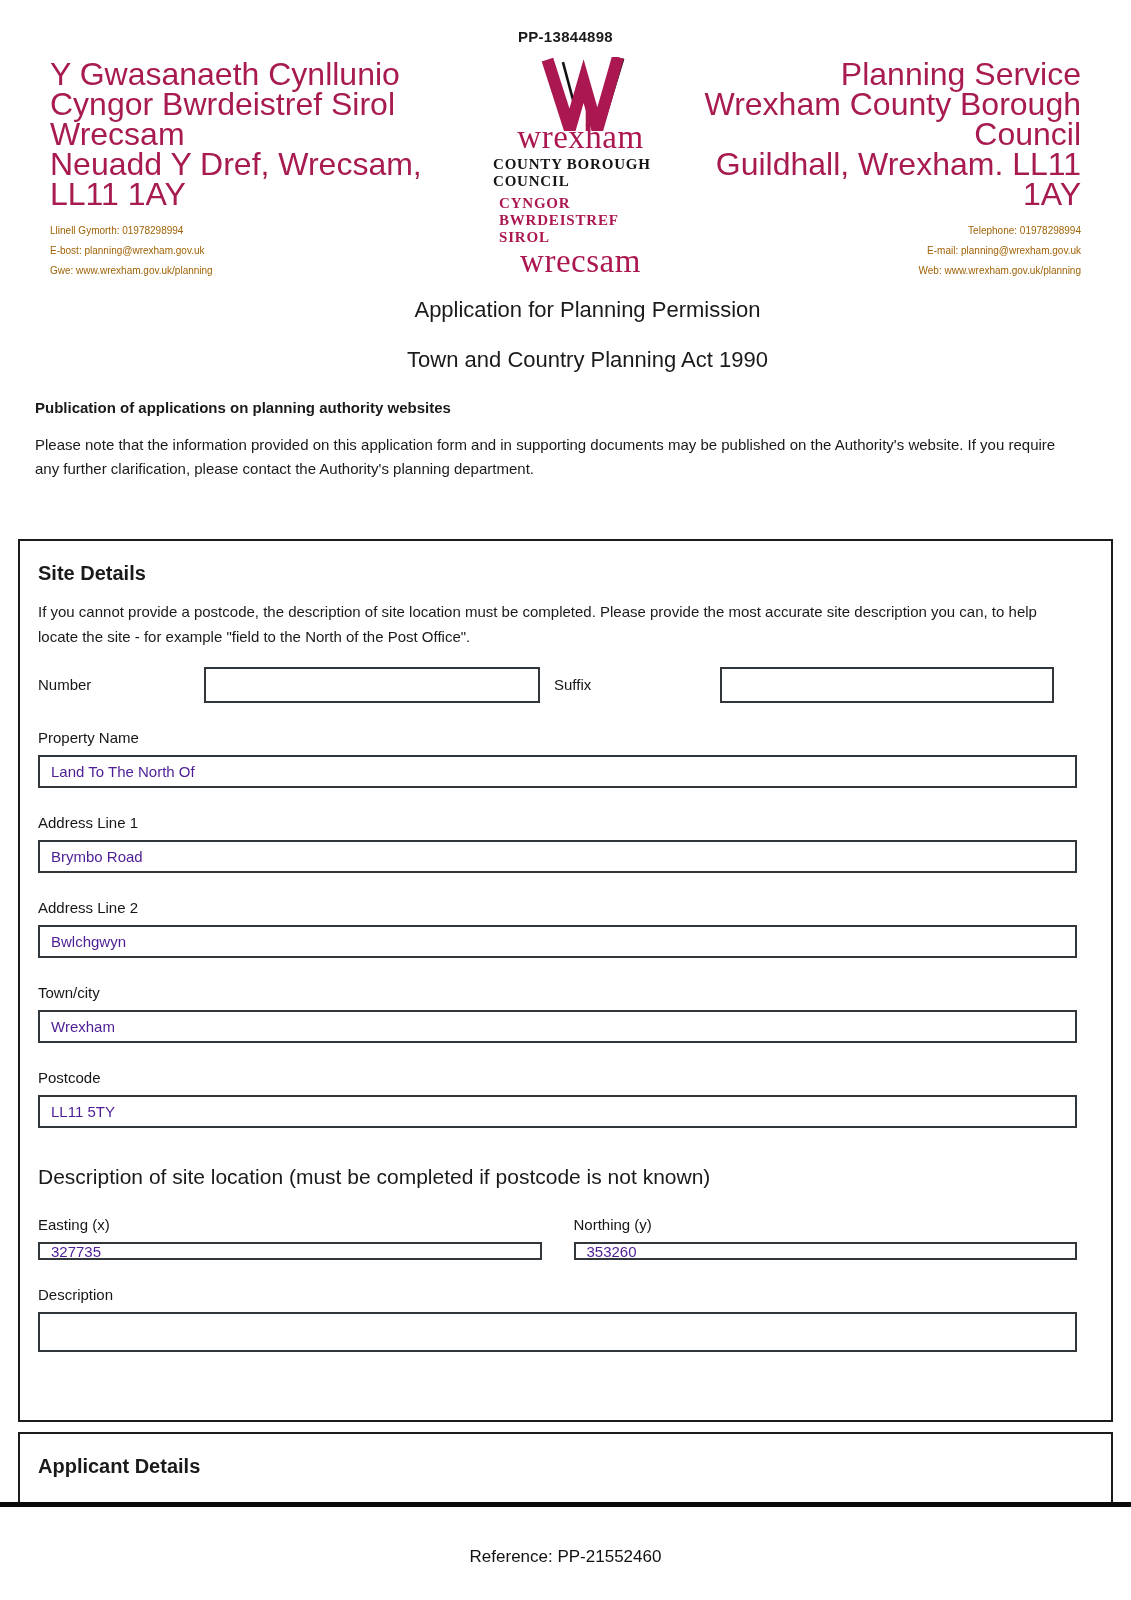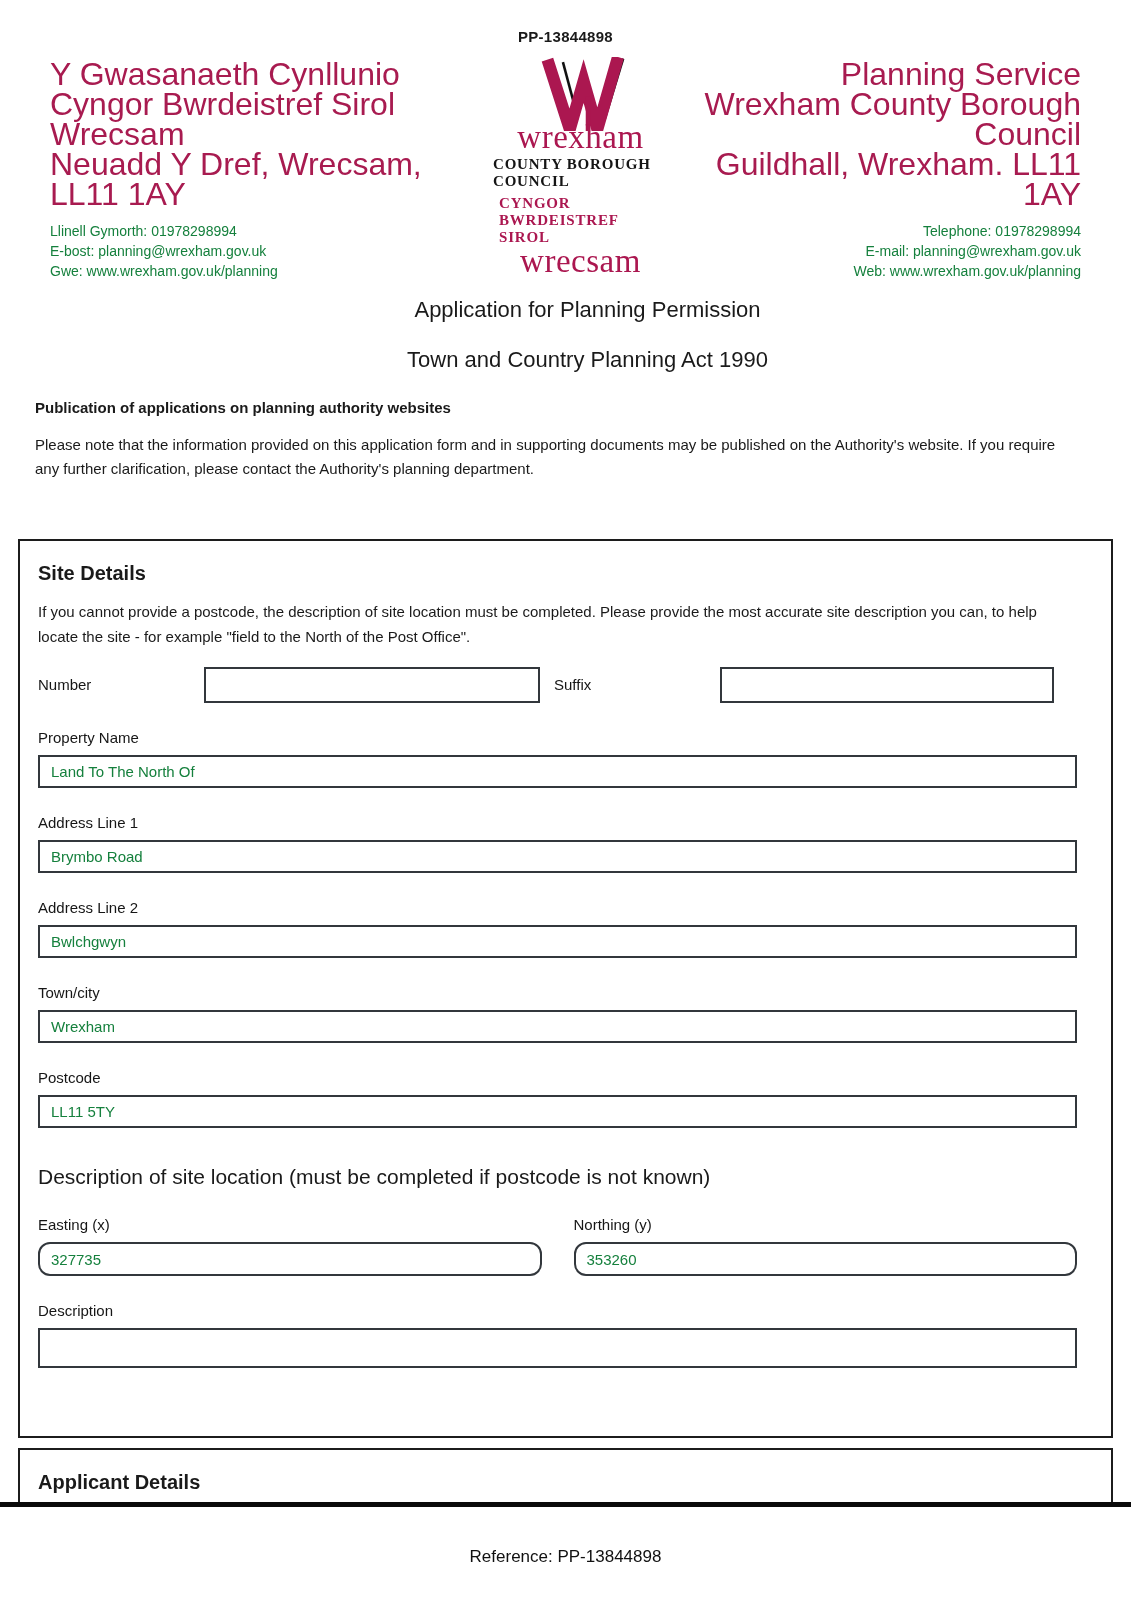--- a/index.html
+++ b/index.html
@@ -16,21 +16,21 @@
     padding-top: 28px; text-align: center;
     font-weight: bold; font-size: 15px; letter-spacing: .3px;
   }
 
   
   .header { display: flex; justify-content: space-between; margin: 14px 50px 0 50px; }
   .header-left  { width: 430px; }
   .header-right { width: 400px; text-align: right; }
   .crimson-line { color: #a81b50; font-size: 32px; line-height: 30px; }
   .contact-block { margin-top: 12px; }
-  .contact-line { font-size: 14px; line-height: 20px; color: #15803d; }
+  .contact-line { font-size: 10px; line-height: 20px; color: #a16207; }
 
   .logo-col { width: 175px; display: flex; flex-direction: column; align-items: center; margin-top: -2px; }
   .logo-w-svg { width: 96px; height: 74px; display: block; }
   .logo-wordmark {
     font-family: "Liberation Serif", serif; color: #ab1750;
     font-size: 33px; line-height: 28px; margin-top: -8px; letter-spacing: .5px;
   }
   .logo-cap { font-family: "Liberation Serif", serif; font-weight: bold; font-size: 15px; letter-spacing: .8px; margin-top: 5px; }
   .logo-cap-en { color: #151515; }
   .logo-cap-cy { color: #ab1750; padding-left: 6px; }
@@ -56,37 +56,37 @@
     min-height: 125px; padding-bottom: 30px;
   }
   .box-heading { font-size: 20px; line-height: 24px; font-weight: bold; }
   .box-intro { margin-top: 14px; font-size: 15px; line-height: 25px; }
 
   .field-label { font-size: 15px; line-height: 18px; color: #161616; }
   .text-input {
     display: block; width: 100%; height: 33px;
     border: 2px solid #32373c; background: #fff;
     font-family: "Liberation Sans", sans-serif;
-    font-size: 15px; color: #15803d; padding: 0 11px;
+    font-size: 15px; color: #4c1d95; padding: 0 11px;
     border-radius: 0; outline: none;
   }
   .field { margin-top: 26px; }
   .field .text-input { margin-top: 8px; }
 
   .row-number { display: flex; align-items: center; margin-top: 18px; }
   .row-number .field-label { width: 166px; }
   .input-number { width: 336px; height: 36px; }
   .lbl-suffix { margin-left: 14px; }
   .input-suffix { width: 334px; height: 36px; }
 
   .loc-heading { margin-top: 36px; font-size: 21px; line-height: 26px; font-weight: normal; }
 
   .row-coords { display: flex; gap: 32px; margin-top: 26px; }
   .coord-col { flex: 1; }
-  .coord-col .text-input { margin-top: 8px; height: 34px; border-radius: 12px; }
+  .coord-col .text-input { margin-top: 8px; height: 18px; }
 
   .field-description .text-input { height: 40px; }
 
   .applicant-subheading { margin-top: 32px; font-size: 20px; line-height: 24px; font-weight: normal; }
 
   
   .page-divider { width: 1131px; height: 5px; background: #0a0a0a; }
   .footer-ref { margin-top: 40px; text-align: center; font-size: 17px; color: #111; }
 </style>
 </head>
@@ -200,13 +200,13 @@
 
   <div class="section-box applicant">
     <div class="box-heading">Applicant Details</div>
     <div class="applicant-subheading">Name/Company</div>
   </div>
 
 </div>
 
 <div class="page-divider"></div>
 
-<div class="footer-ref">Reference: PP-13844898</div>
+<div class="footer-ref">Reference: PP-21552460</div>
 
 </body></html>

